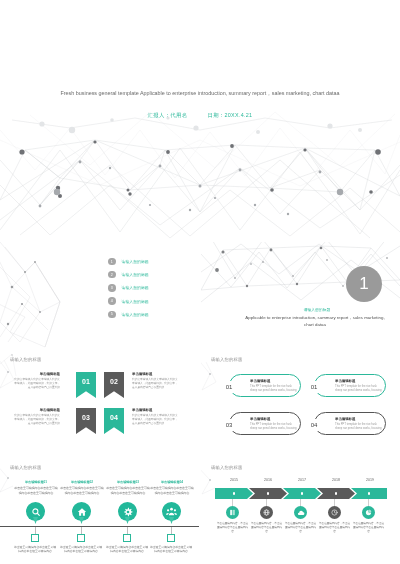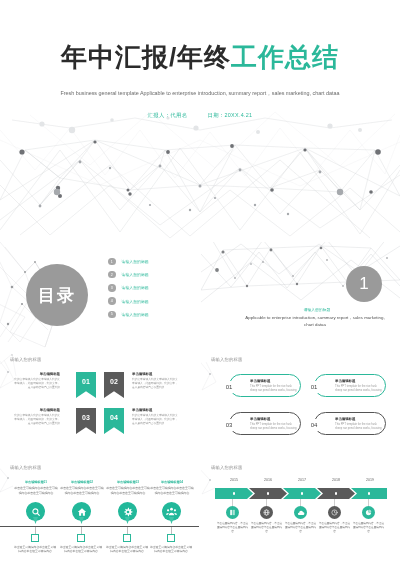--- a/index.html
+++ b/index.html
@@ -193,23 +193,20 @@
         <circle cx="196" cy="128" r="2.6"></circle>
           <circle cx="258" cy="132" r="2.0"></circle>
         <circle cx="330" cy="126" r="2.6"></circle>
           <circle cx="360" cy="130" r="2.0"></circle>
         <circle cx="112" cy="120" r="1.8"></circle>
           <circle cx="168" cy="118" r="1.6"></circle>
       </g>
     </svg>
 
     <div class="s1-wrap">
-      <div class="s1-title">
-        <span>年中汇报/年终</span><span class="teal">工作总结</span>
-      </div>
       <div class="s1-sub">Fresh business general template Applicable to enterprise introduction, summary report，sales marketing, chart dataa</div>
       <div class="s1-meta">
         <span>汇报人：代用名</span><span>日期：20XX.4.21</span>
       </div>
     </div>
   </div>
 
   <div class="gutter-h"></div>
 
   <div class="row">
@@ -226,21 +223,20 @@
         </g>
         <g fill="#9a9c9f">
           <circle cx="12" cy="45" r="1.3"></circle>
             <circle cx="25" cy="30" r="1.0"></circle>
           <circle cx="35" cy="20" r="0.9"></circle>
             <circle cx="22" cy="62" r="1.1"></circle>
           <circle cx="8" cy="82" r="1.2"></circle>
             <circle cx="40" cy="70" r="0.9"></circle>
         </g>
       </svg>
-      <div class="toc-circle">目录</div>
       <div class="toc-list">
         <div class="toc-item">
           <span class="toc-num">1</span>
           <span class="toc-txt">请输入您的标题</span>
         </div>
         <div class="toc-item">
           <span class="toc-num">2</span>
           <span class="toc-txt">请输入您的标题</span>
         </div>
         <div class="toc-item">

